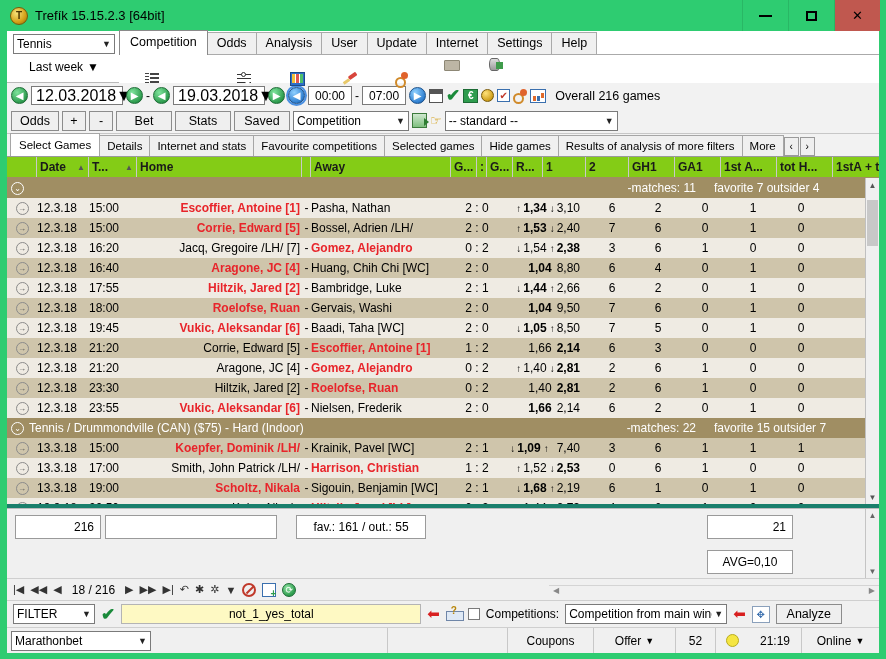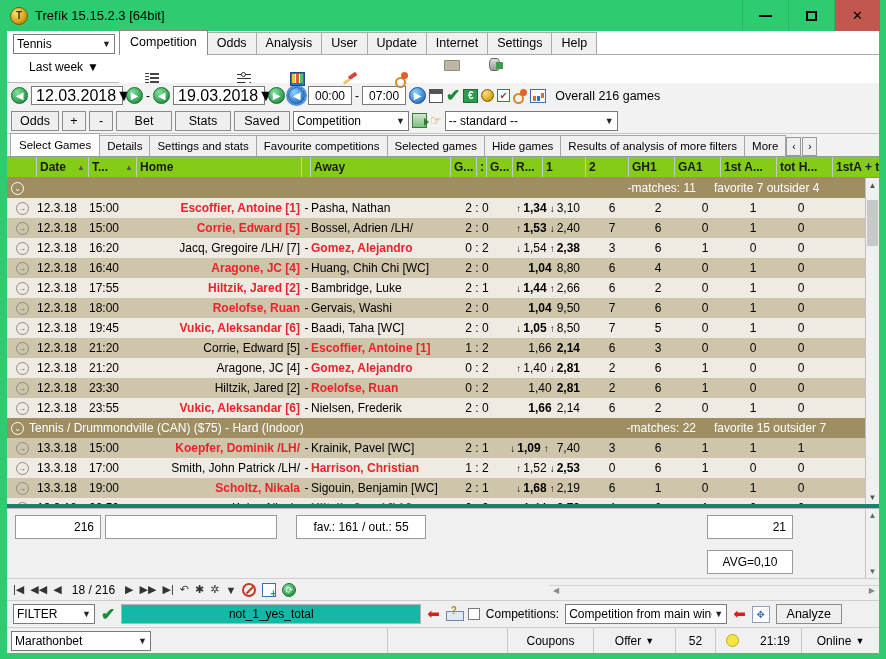--- a/index.html
+++ b/index.html
@@ -227,21 +227,21 @@
   #pager .pnum{font-size:12px;margin:0 4px;}
   .stopico{width:14px;height:14px;border:2px solid #c0392b;border-radius:50%;position:relative;}
   .stopico::after{content:"";position:absolute;left:1px;top:4px;width:10px;height:2px;background:#c0392b;transform:rotate(-45deg);}
   .refico{width:14px;height:14px;border-radius:50%;background:radial-gradient(circle at 35% 30%,#8fe3a2,#2e9c4e 70%);border:1px solid #1c6b35;color:#fff;font-size:9px;display:flex;align-items:center;justify-content:center;}
   .addico{width:14px;height:14px;border:1px solid #3a6fae;background:#fff;position:relative;}
   .addico::after{content:"+";position:absolute;right:-1px;bottom:-3px;color:#2e9c4e;font-size:10px;font-weight:bold;}
   #pager-hscroll{margin-left:auto;width:330px;height:10px;background:#f0f0f0;border-top:1px solid #d4d4d4;display:flex;align-items:center;}
   
   #filterbar { flex:0 0 auto; background:#f0f0f0; height:27px; display:flex; align-items:center; gap:6px; padding:0 6px; border-top:1px solid #cfcfcf;}
   #filtertext {
-    flex:0 0 300px; height:20px; background:#14b8a6; border:1px solid #b4b4b4;
+    flex:0 0 300px; height:20px; background:#fef9c3; border:1px solid #b4b4b4;
     display:flex;align-items:center;justify-content:center;font-size:12px;
   }
   .redarrow { color:#d81f1f; font-size:15px; }
   .bookico{width:16px;height:14px;position:relative;}
   .bookico::before{content:"";position:absolute;left:0;bottom:0;width:16px;height:8px;background:#dfe9f5;border:1px solid #6f86a8;}
   .bookico::after{content:"?";position:absolute;left:5px;top:-2px;color:#b8860b;font-weight:bold;font-size:10px;}
   .cbx{width:12px;height:12px;border:1px solid #7a7a7a;background:#fff;}
   .moveico{width:18px;height:17px;border:1px solid #8aa0bb;background:#fff;display:flex;align-items:center;justify-content:center;font-size:10px;color:#3a6fae;}
   
   #statusbar { flex:0 0 auto; background:#f0f0f0; height:26px; display:flex; align-items:center; border-top:1px solid #cfcfcf; }
@@ -379,21 +379,21 @@
       <div class="combo" style="width:173px;height:20px;">
         <span class="cval">-- standard --</span>
         <span class="carrow">▼</span>
       </div>
     </div>
   </div>
 
   <div id="innertabs" style="margin:0 7px;">
       <div class="itab active"><span>Select Games</span></div>
       <div class="itab"><span>Details</span></div>
-      <div class="itab"><span>Settings and stats</span></div>
+      <div class="itab"><span>Internet and stats</span></div>
       <div class="itab"><span>Favourite competitions</span></div>
       <div class="itab"><span>Selected games</span></div>
       <div class="itab"><span>Hide games</span></div>
       <div class="itab"><span>Results of analysis of more filters</span></div>
       <div class="itab"><span>More</span></div>
       <div class="navarrow">‹</div>
       <div class="navarrow">›</div>
     </div>
 
   <div id="gridwrap" style="margin:0 7px;">

